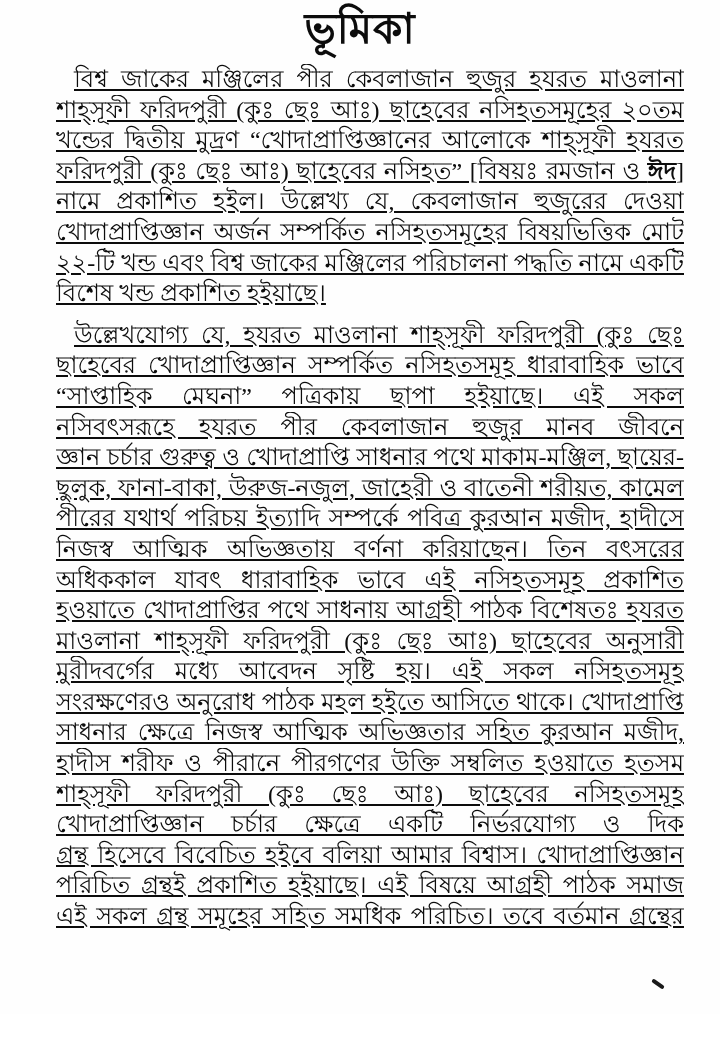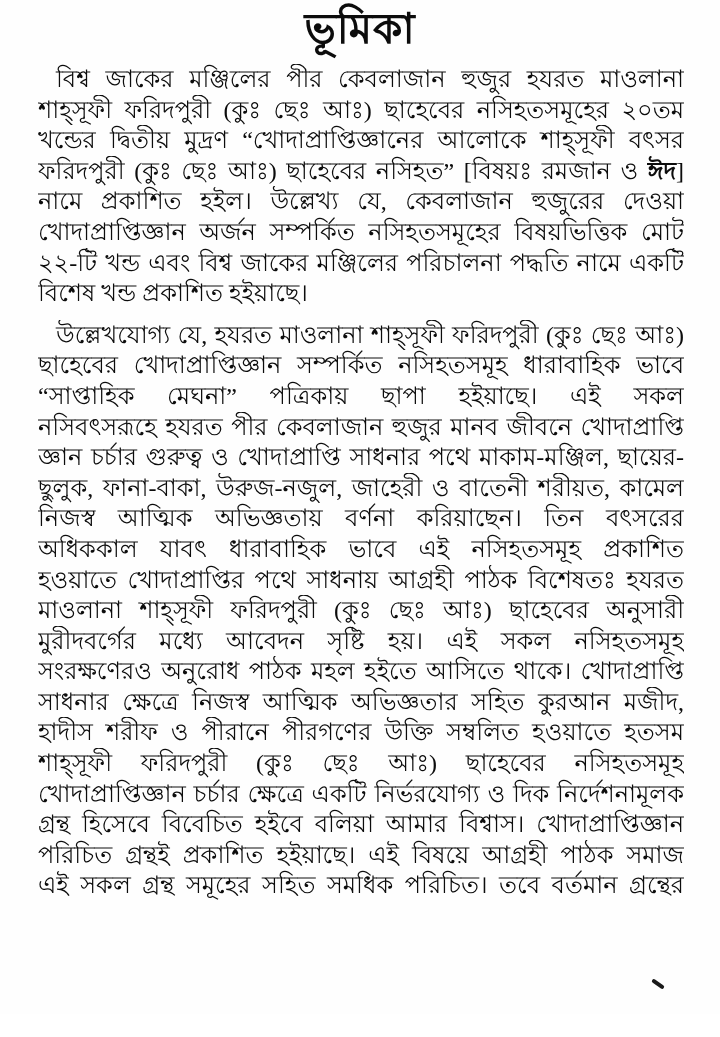--- a/index.html
+++ b/index.html
@@ -18,21 +18,22 @@
   }
   .doc-title {
     margin: 2px 0 8px 0;
     text-align: center;
     font-size: 42px;
     line-height: 54px;
     font-weight: 700;
     letter-spacing: 1px;
   }
   .doc-body {
-    margin: 0 36px 0 38px;
+    margin: 0 36px 0 56px;
+    text-decoration: underline;
   }
   .paragraph { margin: 0; }
   .paragraph + .paragraph { margin-top: 11px; }
   .line {
     font-size: 24px;
     line-height: 30.6px;
     height: 30.6px;
     overflow: hidden;
     text-align: justify;
     text-align-last: justify;
@@ -54,34 +55,35 @@
 </style>
 </head>
 <body>
 
 <div class="page">
   <h1 class="doc-title">ভূমিকা</h1>
   <div class="doc-body">
       <div class="paragraph">
         <div class="line">বিশ্ব জাকের মঞ্জিলের পীর কেবলাজান হুজুর হযরত মাওলানা</div>
         <div class="line">শাহ্‌সূফী ফরিদপুরী (কুঃ ছেঃ আঃ) ছাহেবের নসিহতসমূহের ২০তম</div>
-        <div class="line">খন্ডের দ্বিতীয় মুদ্রণ “খোদাপ্রাপ্তিজ্ঞানের আলোকে শাহ্‌সূফী বৎসর</div>
+        <div class="line">খন্ডের দ্বিতীয় মুদ্রণ “খোদাপ্রাপ্তিজ্ঞানের আলোকে শাহ্‌সূফী হযরত</div>
         <div class="line"><span>ফরিদপুরী (কুঃ ছেঃ আঃ) ছাহেবের নসিহত” [বিষয়ঃ রমজান ও </span><span class="bold">ঈদ</span><span>]</span></div>
         <div class="line">নামে প্রকাশিত হইল। উল্লেখ্য যে, কেবলাজান হুজুরের দেওয়া</div>
         <div class="line">খোদাপ্রাপ্তিজ্ঞান অর্জন সম্পর্কিত নসিহতসমূহের বিষয়ভিত্তিক মোট</div>
         <div class="line">২২-টি খন্ড এবং বিশ্ব জাকের মঞ্জিলের পরিচালনা পদ্ধতি নামে একটি</div>
         <div class="line align-last-left">বিশেষ খন্ড প্রকাশিত হইয়াছে।</div>
       </div>
       <div class="paragraph">
         <div class="line">উল্লেখযোগ্য যে, হযরত মাওলানা শাহ্‌সূফী ফরিদপুরী (কুঃ ছেঃ আঃ)</div>
         <div class="line">ছাহেবের খোদাপ্রাপ্তিজ্ঞান সম্পর্কিত নসিহতসমূহ ধারাবাহিক ভাবে</div>
         <div class="line">“সাপ্তাহিক মেঘনা” পত্রিকায় ছাপা হইয়াছে। এই সকল</div>
         <div class="line">নসিবৎসরূহে হযরত পীর কেবলাজান হুজুর মানব জীবনে খোদাপ্রাপ্তি</div>
         <div class="line">জ্ঞান চর্চার গুরুত্ব ও খোদাপ্রাপ্তি সাধনার পথে মাকাম-মঞ্জিল, ছায়ের-</div>
         <div class="line">ছুলুক, ফানা-বাকা, উরুজ-নজুল, জাহেরী ও বাতেনী শরীয়ত, কামেল</div>
+        <div class="line">পীরের যথার্থ পরিচয় ইত্যাদি সম্পর্কে পবিত্র কুরআন মজীদ, হাদীসে</div>
         <div class="line">নিজস্ব আত্মিক অভিজ্ঞতায় বর্ণনা করিয়াছেন। তিন বৎসরের</div>
         <div class="line">অধিককাল যাবৎ ধারাবাহিক ভাবে এই নসিহতসমূহ প্রকাশিত</div>
         <div class="line">হওয়াতে খোদাপ্রাপ্তির পথে সাধনায় আগ্রহী পাঠক বিশেষতঃ হযরত</div>
         <div class="line">মাওলানা শাহ্‌সূফী ফরিদপুরী (কুঃ ছেঃ আঃ) ছাহেবের অনুসারী</div>
         <div class="line">মুরীদবর্গের মধ্যে আবেদন সৃষ্টি হয়। এই সকল নসিহতসমূহ</div>
         <div class="line">সংরক্ষণেরও অনুরোধ পাঠক মহল হইতে আসিতে থাকে। খোদাপ্রাপ্তি</div>
         <div class="line">সাধনার ক্ষেত্রে নিজস্ব আত্মিক অভিজ্ঞতার সহিত কুরআন মজীদ,</div>
         <div class="line">হাদীস শরীফ ও পীরানে পীরগণের উক্তি সম্বলিত হওয়াতে হতসম</div>
         <div class="line">শাহ্‌সূফী ফরিদপুরী (কুঃ ছেঃ আঃ) ছাহেবের নসিহতসমূহ</div>
         <div class="line">খোদাপ্রাপ্তিজ্ঞান চর্চার ক্ষেত্রে একটি নির্ভরযোগ্য ও দিক নির্দেশনামূলক</div>

